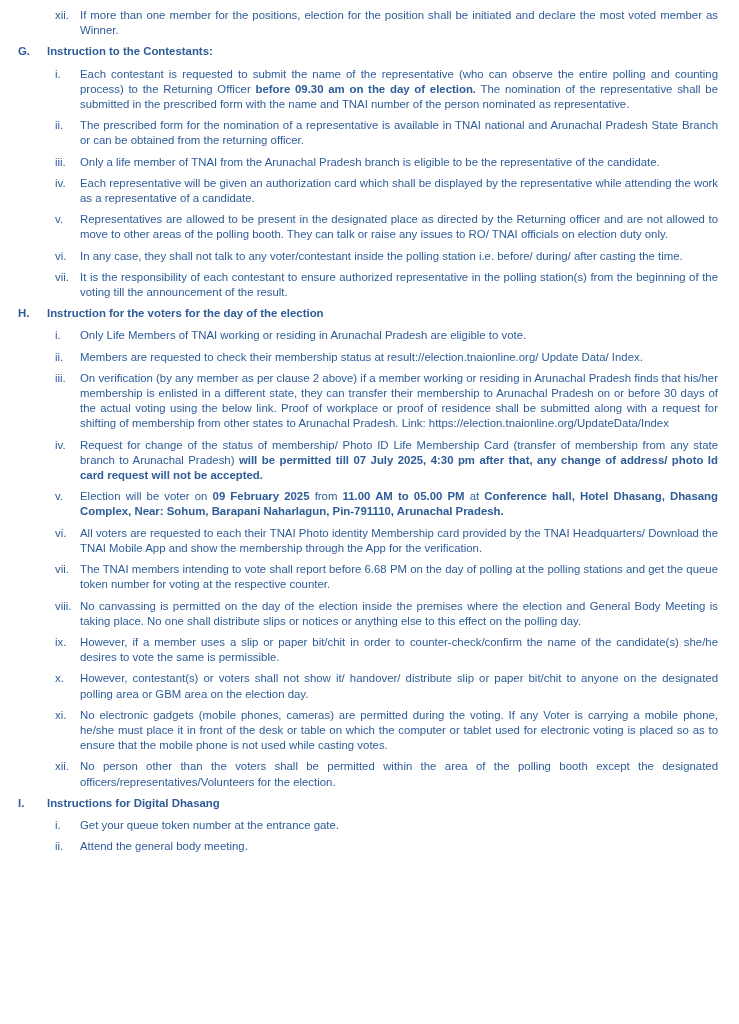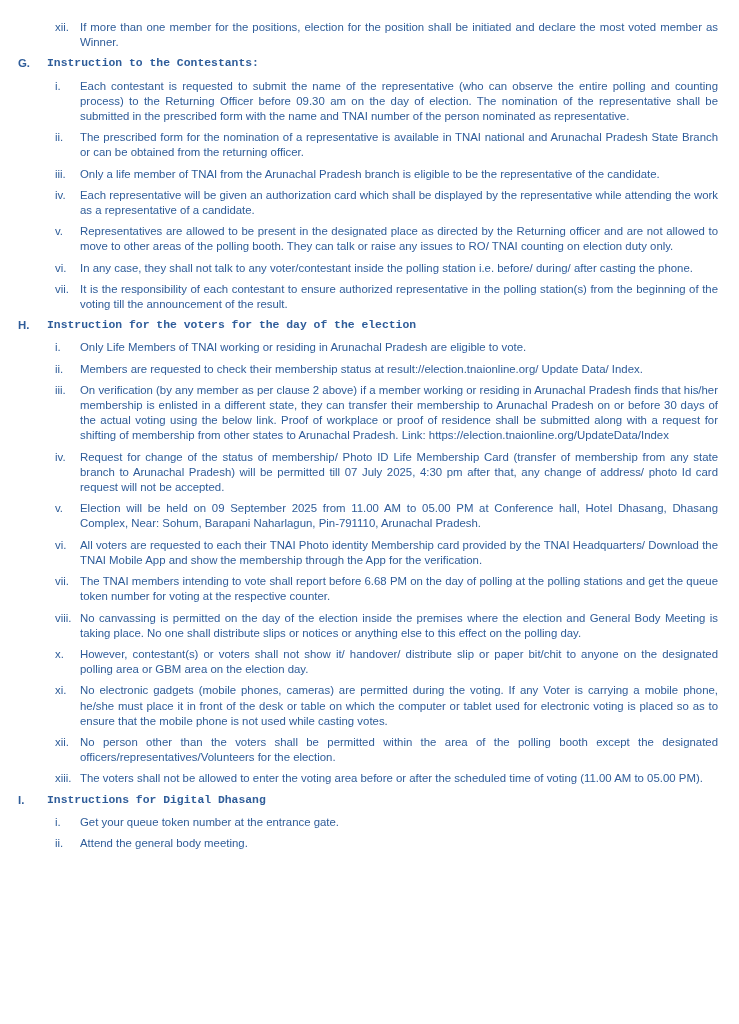--- a/index.html
+++ b/index.html
@@ -9,54 +9,53 @@
   }
   body {
     width: 739px;
     height: 1024px;
     overflow: hidden;
   }
   .page {
     box-sizing: border-box;
     width: 739px;
     height: 1024px;
-    padding: 20px 21px 0 18px;
+    padding: 8px 21px 0 18px;
     font-family: "Liberation Sans", "DejaVu Sans", sans-serif;
     font-size: 11.4px;
     line-height: 15.2px;
     color: #2e5c99;
     background: #ffffff;
   }
   .section-heading {
     display: flex;
     font-weight: 700;
     margin: 3px 0 7px 0;
   }
   .heading-label {
     flex: none;
     width: 29px;
   }
   .heading-title {
     flex: 1;
-    font-family: Liberation Mono, monospace;
   }
   .item {
     display: flex;
     margin-bottom: 6px;
   }
   .item-num {
     flex: none;
     width: 25px;
     margin-left: 37px;
   }
   .item-text {
     flex: 1;
     text-align: justify;
   }
-  .run-b { font-weight: 400; }
+  .run-b { font-weight: 700; }
   .run-i { }
 </style>
 </head>
 <body>
 
 <div class="page">
   <div id="doc-root">
       <div class="item">
         <span class="item-num">xii.</span>
         <div class="item-text"><span>If more than one member for the positions, election for the position shall be initiated and declare the most voted member as Winner.</span></div>
@@ -76,25 +75,25 @@
       <div class="item">
         <span class="item-num">iii.</span>
         <div class="item-text"><span>Only a life member of TNAI from the Arunachal Pradesh branch is eligible to be the representative of the candidate.</span></div>
       </div>
       <div class="item">
         <span class="item-num">iv.</span>
         <div class="item-text"><span>Each representative will be given an authorization card which shall be displayed by the representative while attending the work as a representative of a candidate.</span></div>
       </div>
       <div class="item">
         <span class="item-num">v.</span>
-        <div class="item-text"><span>Representatives are allowed to be present in the designated place as directed by the Returning officer and are not allowed to move to other areas of the polling booth. They can talk or raise any issues to RO/ TNAI counting on election duty only.</span></div>
+        <div class="item-text"><span>Representatives are allowed to be present in the designated place as directed by the Returning officer and are not allowed to move to other areas of the polling booth. They can talk or raise any issues to RO/ TNAI officials on election duty only.</span></div>
       </div>
       <div class="item">
         <span class="item-num">vi.</span>
-        <div class="item-text"><span>In any case, they shall not talk to any voter/contestant inside the polling station i.e. before/ during/ after casting the phone.</span></div>
+        <div class="item-text"><span>In any case, they shall not talk to any voter/contestant inside the polling station i.e. before/ during/ after casting the time.</span></div>
       </div>
       <div class="item">
         <span class="item-num">vii.</span>
         <div class="item-text"><span>It is the responsibility of each contestant to ensure authorized representative in the polling station(s) from the beginning of the voting till the announcement of the result.</span></div>
       </div>
       <div class="section-heading">
         <span class="heading-label">H.</span>
         <span class="heading-title">Instruction for the voters for the day of the election</span>
       </div>
       <div class="item">
@@ -108,49 +107,49 @@
       <div class="item">
         <span class="item-num">iii.</span>
         <div class="item-text"><span>On verification (by any member as per clause 2 above) if a member working or residing in Arunachal Pradesh finds that his/her membership is enlisted in a different state, they can transfer their membership to Arunachal Pradesh on or before 30 days of the actual voting using the below link. Proof of workplace or proof of residence shall be submitted along with a request for shifting of membership from other states to Arunachal Pradesh. Link: https://election.tnaionline.org/UpdateData/Index</span></div>
       </div>
       <div class="item">
         <span class="item-num">iv.</span>
         <div class="item-text"><span>Request for change of the status of membership/ Photo ID Life Membership Card (transfer of membership from any state branch to Arunachal Pradesh) </span><span class="run-b">will be permitted till 07 July 2025, 4:30 pm after that, any change of address/ photo Id card request will not be accepted.</span></div>
       </div>
       <div class="item">
         <span class="item-num">v.</span>
-        <div class="item-text"><span>Election will be held on </span><span class="run-b">09 September 2025</span><span> from </span><span class="run-b">11.00 AM to 05.00 PM</span><span> </span><span class="run-i">at</span><span> </span><span class="run-b">Conference hall, Hotel Dhasang, Dhasang Complex, Near: Sohum, Barapani Naharlagun, Pin-791110, Arunachal Pradesh.</span></div>
+        <div class="item-text"><span>Election will be voter on </span><span class="run-b">09 February 2025</span><span> from </span><span class="run-b">11.00 AM to 05.00 PM</span><span> </span><span class="run-i">at</span><span> </span><span class="run-b">Conference hall, Hotel Dhasang, Dhasang Complex, Near: Sohum, Barapani Naharlagun, Pin-791110, Arunachal Pradesh.</span></div>
       </div>
       <div class="item">
         <span class="item-num">vi.</span>
         <div class="item-text"><span>All voters are requested to each their TNAI Photo identity Membership card provided by the TNAI Headquarters/ Download the TNAI Mobile App and show the membership through the App for the verification.</span></div>
       </div>
       <div class="item">
         <span class="item-num">vii.</span>
         <div class="item-text"><span>The TNAI members intending to vote shall report before 6.68 PM on the day of polling at the polling stations and get the queue token number for voting at the respective counter.</span></div>
       </div>
       <div class="item">
         <span class="item-num">viii.</span>
         <div class="item-text"><span>No canvassing is permitted on the day of the election inside the premises where the election and General Body Meeting is taking place. No one shall distribute slips or notices or anything else to this effect on the polling day.</span></div>
       </div>
       <div class="item">
+        <span class="item-num">ix.</span>
+        <div class="item-text"><span>However, if a member uses a slip or paper bit/chit in order to counter-check/confirm the name of the candidate(s) she/he desires to vote the same is permissible.</span></div>
+      </div>
+      <div class="item">
         <span class="item-num">x.</span>
         <div class="item-text"><span>However, contestant(s) or voters shall not show it/ handover/ distribute slip or paper bit/chit to anyone on the designated polling area or GBM area on the election day.</span></div>
       </div>
       <div class="item">
         <span class="item-num">xi.</span>
         <div class="item-text"><span>No electronic gadgets (mobile phones, cameras) are permitted during the voting. If any Voter is carrying a mobile phone, he/she must place it in front of the desk or table on which the computer or tablet used for electronic voting is placed so as to ensure that the mobile phone is not used while casting votes.</span></div>
       </div>
       <div class="item">
         <span class="item-num">xii.</span>
         <div class="item-text"><span>No person other than the voters shall be permitted within the area of the polling booth except the designated officers/representatives/Volunteers for the election.</span></div>
-      </div>
-      <div class="item">
-        <span class="item-num">xiii.</span>
-        <div class="item-text"><span>The voters shall not be allowed to enter the voting area before or after the scheduled time of voting (11.00 AM to 05.00 PM).</span></div>
       </div>
       <div class="section-heading">
         <span class="heading-label">I.</span>
         <span class="heading-title">Instructions for Digital Dhasang</span>
       </div>
       <div class="item">
         <span class="item-num">i.</span>
         <div class="item-text"><span>Get your queue token number at the entrance gate.</span></div>
       </div>
       <div class="item">

